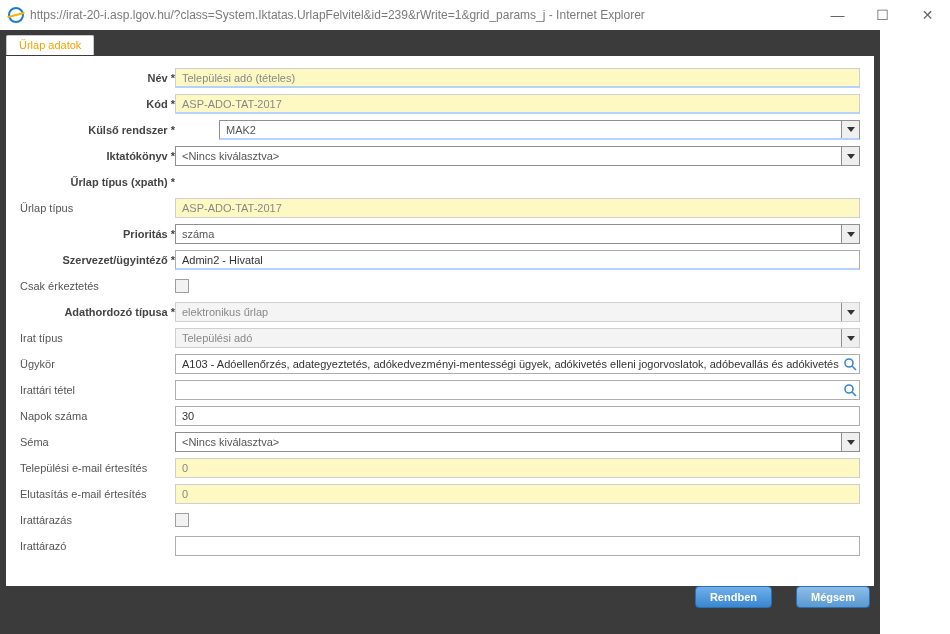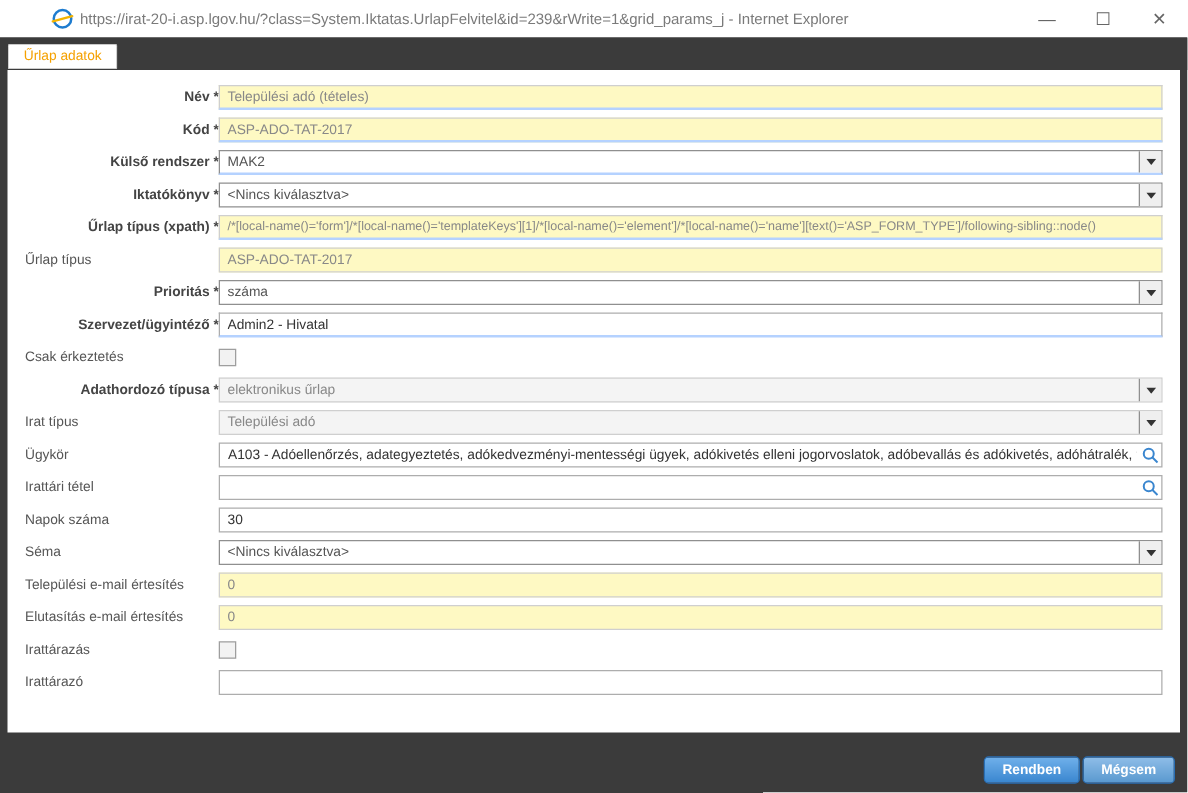--- a/index.html
+++ b/index.html
@@ -12,21 +12,20 @@
     overflow: hidden;
   }
   .titlebar {
     height: 30px;
     display: flex;
     align-items: center;
     padding: 0 0 0 8px;
     background: #fff;
     color: #7a7a7a;
     font-size: 12px;
-    margin-left: 34px;
   }
   .titlebar .ie-icon {
     width: 16px; height: 16px;
     border: 2px solid #1e7ccf;
     border-radius: 50%;
     position: relative;
     margin-right: 6px;
     background: #fff;
   }
   .titlebar .ie-icon::before {
@@ -41,21 +40,21 @@
   .titlebar .title-text { flex: 1; }
   .winbtns { display: flex; }
   .winbtn {
     width: 45px; height: 30px;
     display: flex; align-items: center; justify-content: center;
     color: #666;
     font-size: 14px;
   }
   .app {
     background: #3b3b3b;
-    width: 950px;
+    width: 880px;
     height: 604px;
     padding: 0;
     position: relative;
   }
   .tabbar {
     height: 26px;
     padding-top: 4px;
     padding-left: 6px;
     background: #3b3b3b;
   }
@@ -116,21 +115,21 @@
   }
   .req { border-bottom: 2px solid #b5d2ff !important; }
   .selectlike {
     padding-right: 20px;
     position: relative;
     display: flex;
     align-items: center;
     color: #555;
     border-color: #8f8f8f;
   }
-  .selectlike.req { border-color: #8f8f8f; }
+  .selectlike.req { border-color: #8f8f8f; margin-left: 44px; }
   .caretbtn {
     position: absolute;
     right: 0; top: 0;
     width: 18px; height: 100%;
     border-left: 1px solid #8f8f8f;
     background: #efefef;
     display: flex; align-items: center; justify-content: center;
   }
   .caretbtn svg { width: 8px; height: 5px; }
   .checkbox {
@@ -142,23 +141,23 @@
     position: absolute;
     right: 2px; top: 2px;
     width: 16px; height: 16px;
     display: flex; align-items: center; justify-content: center;
     background: #fff;
   }
   .searchicon svg { width: 14px; height: 14px; }
   .footer {
     position: absolute;
     right: 10px;
-    bottom: 7px;
-    display: flex;
-    gap: 2px;
+    bottom: 26px;
+    display: flex;
+    gap: 24px;
   }
   .btn {
     padding: 4px 14px;
     border: 1px solid #2a6fb5;
     border-radius: 4px;
     background: linear-gradient(#6fb0ea, #3a86cf);
     color: #fff;
     font-size: 11px;
     font-weight: 600;
   }
@@ -230,25 +229,20 @@
               <svg viewBox="0 0 8 5">
                 <path d="M0 0 L4 5 L8 0 Z" fill="#333"></path>
               </svg>
             </span>
         </div>
       </div>
     </div>
 
     <div class="row">
       <label class="bold">Űrlap típus (xpath) *</label>
-      <div class="field">
-          <div class="readonlyfield req" style="font-size:10px">
-            <span>/*[local-name()='form']/*[local-name()='templateKeys'][1]/*[local-name()='element']/*[local-name()='name'][text()='ASP_FORM_TYPE']/following-sibling::node()</span>
-          </div>
-        </div>
     </div>
 
     <div class="row">
       <label>Űrlap típus</label>
       <div class="field">
           <div class="readonlyfield">
             <span>ASP-ADO-TAT-2017</span>
           </div>
         </div>
     </div>

